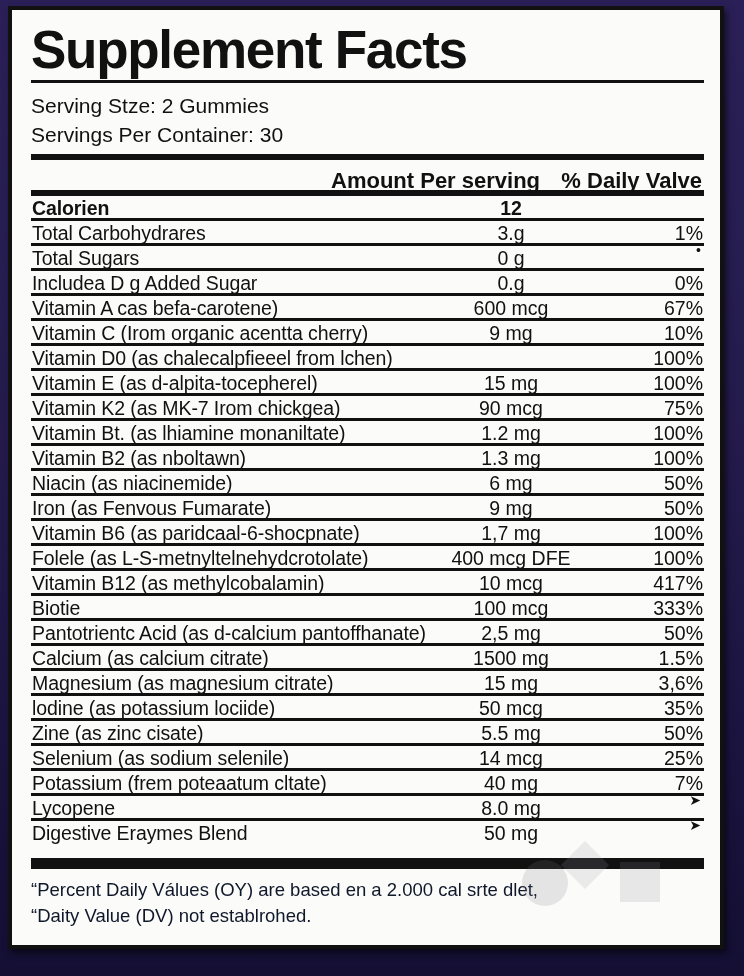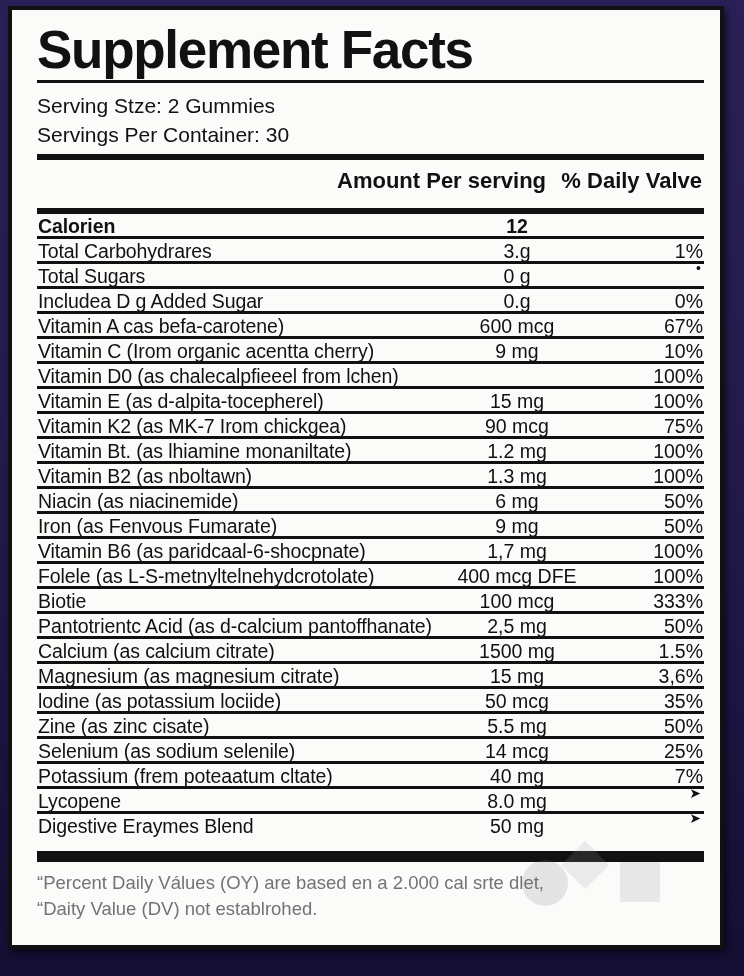--- a/index.html
+++ b/index.html
@@ -34,21 +34,21 @@
     height: 943px;
     background: #fbfbf9;
     border: 4px solid #111111;
     box-sizing: border-box;
     box-shadow: 3px 4px 6px rgba(0,0,0,0.55);
     overflow: hidden;
   }
 
   #inner {
     position: relative;
-    padding: 0 14px 0 20px;
+    padding: 0 14px 0 14px;
     height: 100%;
     box-sizing: border-box;
   }
 
   
   .title {
     font-size: 53px;
     font-weight: bold;
     letter-spacing: -1.3px;
     line-height: 1.0;
@@ -83,21 +83,21 @@
     color: #111;
     line-height: 1.38;
     white-space: nowrap;
   }
 
   #serving-rule { margin: 4px 2px 0 5px; }
 
   
   .col-header {
     position: relative;
-    height: 48px;
+    height: 30px;
     margin: 0 2px 0 5px;
   }
   .col-header .amt-h {
     position: absolute;
     left: 300px;
     top: 8px;
     font-size: 22px;
     font-weight: bold;
     color: #111;
     white-space: nowrap;
@@ -164,21 +164,21 @@
   }
 
   #rows-bottom-rule { margin: 0 2px 0 5px; }
 
   
   .footnotes {
     margin: 8px 0 0 5px;
   }
   .footnote {
     font-size: 18.5px;
-    color: #737373;
+    color: #0f172a;
     line-height: 1.42;
     white-space: nowrap;
   }
 
   
   #watermark {
     position: absolute;
     right: 54px;
     bottom: 46px;
     width: 150px;
@@ -305,20 +305,25 @@
           <span class="nm">Vitamin B6 (as paridcaal-6-shocpnate)</span>
           <span class="amt">1,7 mg</span>
           <span class="dv">100%</span>
         </div>
         <div class="row">
           <span class="nm">Folele (as L-S-metnyltelnehydcrotolate)</span>
           <span class="amt">400 mcg DFE</span>
           <span class="dv">100%</span>
         </div>
         <div class="row">
+          <span class="nm">Vitamin B12 (as methylcobalamin)</span>
+          <span class="amt">10 mcg</span>
+          <span class="dv">417%</span>
+        </div>
+        <div class="row">
           <span class="nm">Biotie</span>
           <span class="amt">100 mcg</span>
           <span class="dv">333%</span>
         </div>
         <div class="row">
           <span class="nm">Pantotrientc Acid (as d-calcium pantoffhanate)</span>
           <span class="amt">2,5 mg</span>
           <span class="dv">50%</span>
         </div>
         <div class="row">

